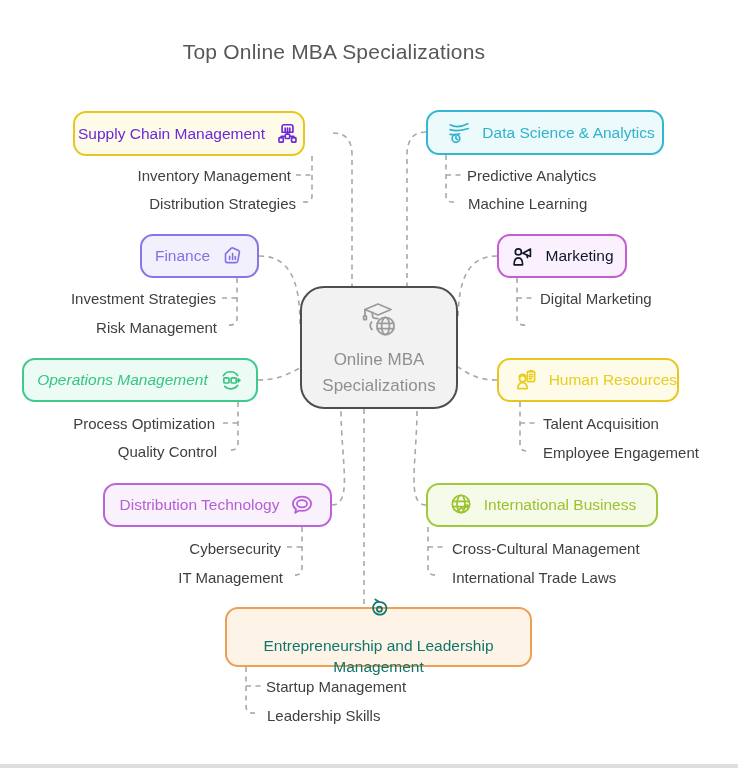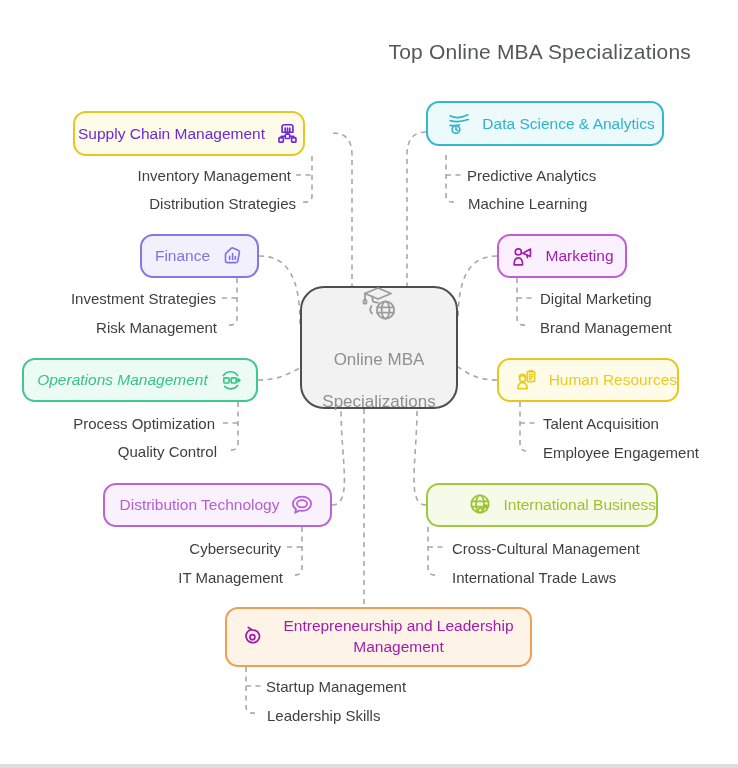--- a/index.html
+++ b/index.html
@@ -2,33 +2,33 @@
 <html><head>
 <meta charset="utf-8">
 <style>
   html,body{margin:0;padding:0;background:#ffffff;}
   .canvas{
     position:relative;width:738px;height:768px;overflow:hidden;background:#ffffff;
     font-family:"Liberation Sans",sans-serif;
   }
   .title{
     position:absolute;left:0;top:40px;width:668px;margin:0;
-    text-align:right;font-size:21px;font-weight:400;color:#56575a;letter-spacing:.2px;padding-left:23px;
+    text-align:center;font-size:21px;font-weight:400;color:#56575a;letter-spacing:.2px;
   }
   .connectors{position:absolute;left:0;top:0;pointer-events:none;}
   .node{
     position:absolute;display:flex;align-items:center;justify-content:center;gap:10px;
     border:2px solid;border-radius:13px;box-sizing:border-box;
     font-size:15.5px;white-space:nowrap;cursor:default;
   }
   .node .icon{display:flex;align-items:center;justify-content:center;flex:0 0 auto;}
   .node .icon svg{display:block;}
   .center-node{
     position:absolute;display:flex;flex-direction:column;align-items:center;justify-content:center;
-    gap:19px;border:2px solid;border-radius:24px;box-sizing:border-box;font-size:17px;text-align:center;
+    gap:3px;border:2px solid;border-radius:24px;box-sizing:border-box;font-size:17px;text-align:center;
   }
   .center-node .c-label{line-height:1.35;}
   .sub-label{
     position:absolute;font-size:15px;color:#3f3f3f;white-space:nowrap;line-height:22px;
   }
   .sub-left{text-align:right;}
   .wrap-label{white-space:normal;text-align:center;line-height:1.35;}
   .bottom-strip{position:absolute;left:0;bottom:0;width:738px;height:4px;background:#dcdedf;}
 </style>
 </head>
@@ -87,21 +87,21 @@
         <path d="M6.8,10.8 V5.6 Q6.8,3.6 8.8,3.6 H15.2 Q17.2,3.6 17.2,5.6 V10.8 Z"></path>
         <path d="M9.8,10.8 V6.8 M12,10.8 V6.8 M14.2,10.8 V6.8"></path>
         <path d="M12,10.8 V14.6 M6,14.6 H18 M6,14.6 V16 M18,14.6 V16"></path>
         <rect x="3.8" y="16" width="4.2" height="4.2" rx="0.7"></rect>
         <rect x="15.9" y="16" width="4.2" height="4.2" rx="0.7"></rect>
         <rect x="9.9" y="12.6" width="4.2" height="4.2" rx="0.7" style="fill: rgb(254, 252, 233);"></rect>
       </svg>
     </span>
   </div>
 
-  <div class="node" style="left: 426px; top: 101px; width: 238px; height: 45px; border-color: rgb(51, 182, 207); background-color: rgb(236, 250, 252); color: rgb(47, 179, 205); padding-left: 12px;">
+  <div class="node" style="left: 426px; top: 110px; width: 238px; height: 45px; border-color: rgb(51, 182, 207); background-color: rgb(236, 250, 252); color: rgb(47, 179, 205); padding-left: 12px;">
     <span class="icon">
       <svg width="25" height="25" viewBox="0 0 24 24" stroke="currentColor" fill="none" stroke-width="1.6" stroke-linecap="round" stroke-linejoin="round">
         <path d="M3,4.6 C8,7.2 14,6.6 20,3.6"></path>
         <path d="M3,9.2 C8,10.8 14,10.3 20.5,8.2"></path>
         <path d="M3,13.8 C6,14.3 9.4,14 12,13.2"></path>
         <circle cx="8.6" cy="17.8" r="3.7"></circle>
         <path d="M8.6,16 V17.8 L10.3,18.7"></path>
       </svg>
     </span>
     <span>Data Science &amp; Analytics</span>
@@ -110,21 +110,21 @@
   <div class="node" style="left: 140px; top: 234px; width: 119px; height: 44px; border-color: rgb(133, 119, 230); background-color: rgb(242, 240, 253); color: rgb(129, 114, 228);">
     <span>Finance</span>
     <span class="icon">
       <svg width="24" height="24" viewBox="0 0 24 24" stroke="currentColor" fill="none" stroke-width="1.6" stroke-linecap="round" stroke-linejoin="round">
         <path d="M5.5,9.8 L11.3,4.2 Q12,3.6 12.9,4 L18.6,6.6 Q19.6,7.1 19.4,8.2 L17.8,17.2 Q17.5,18.6 16,18.6 H7.4 Q5.5,18.6 5.5,16.7 Z"></path>
         <path d="M9.6,15.4 V12.2 M12.6,15.4 V9.6 M15.3,15.4 V12.6"></path>
       </svg>
     </span>
   </div>
 
-  <div class="node" style="left: 497px; top: 234px; width: 130px; height: 44px; border-color: rgb(196, 92, 214); background-color: rgb(251, 240, 253); color: #a21caf;">
+  <div class="node" style="left: 497px; top: 234px; width: 130px; height: 44px; border-color: rgb(196, 92, 214); background-color: rgb(251, 240, 253); color: #0f172a;">
     <span class="icon">
       <svg width="25" height="25" viewBox="0 0 24 24" stroke="currentColor" fill="none" stroke-width="1.6" stroke-linecap="round" stroke-linejoin="round">
         <circle cx="8" cy="7.6" r="2.9"></circle>
         <path d="M3.9,20 Q3.9,13.4 8,13.4 Q12.1,13.4 12.1,20 Z"></path>
         <path d="M12.3,8.8 L19.6,4.8 V12 Z"></path>
         <path d="M16.2,10.6 L16.8,13"></path>
       </svg>
     </span>
     <span>Marketing</span>
   </div>
@@ -159,34 +159,34 @@
   <div class="node" style="left: 103px; top: 483px; width: 229px; height: 44px; border-color: rgb(187, 100, 216); background-color: rgb(249, 241, 252); color: rgb(182, 94, 212);">
     <span>Distribution Technology</span>
     <span class="icon">
       <svg width="26" height="26" viewBox="0 0 24 24" stroke="currentColor" fill="none" stroke-width="1.6" stroke-linecap="round" stroke-linejoin="round">
         <path d="M12,4.2 C7.2,4.2 3.6,7.1 3.6,10.8 C3.6,12.9 4.7,14.7 6.5,15.9 L5.7,19.2 L9.4,17.1 C10.2,17.3 11.1,17.5 12,17.5 C16.8,17.5 20.4,14.5 20.4,10.8 C20.4,7.1 16.8,4.2 12,4.2 Z"></path>
         <ellipse cx="12" cy="10.8" rx="4.7" ry="3.3"></ellipse>
       </svg>
     </span>
   </div>
 
-  <div class="node" style="left: 426px; top: 483px; width: 232px; height: 44px; border-color: rgb(160, 202, 62); background-color: rgb(246, 250, 233); color: rgb(154, 195, 47); justify-content: flex-end;">
+  <div class="node" style="left: 426px; top: 483px; width: 232px; height: 44px; border-color: rgb(160, 202, 62); background-color: rgb(246, 250, 233); color: rgb(154, 195, 47);">
     <span class="icon">
       <svg width="26" height="26" viewBox="0 0 24 24" stroke="currentColor" fill="none" stroke-width="1.6" stroke-linecap="round" stroke-linejoin="round">
         <circle cx="12" cy="11" r="8"></circle>
         <ellipse cx="12" cy="11" rx="3.7" ry="8"></ellipse>
         <path d="M4.3,8.6 H19.7 M4.4,13.4 H19.6"></path>
         <path d="M9.3,17.4 L12.3,14.4 L14.2,16 L18,12.4"></path>
         <path d="M15.8,12.2 L18.1,12.3 L18,14.6"></path>
       </svg>
     </span>
     <span>International Business</span>
   </div>
 
-  <div class="node" style="left: 225px; top: 607px; width: 307px; height: 60px; gap: 14px; border-color: rgb(236, 159, 85); background-color: rgb(253, 243, 231); color: #a21caf;">
+  <div class="node" style="left: 225px; top: 607px; width: 307px; height: 60px; gap: 14px; border-color: rgb(236, 159, 85); background-color: rgb(253, 243, 231); color: #0f766e; flex-direction: column;">
     <span class="icon">
       <svg width="26" height="26" viewBox="0 0 24 24" stroke="currentColor" fill="none" stroke-width="1.6" stroke-linecap="round" stroke-linejoin="round">
         <path d="M8.6,3.2 L11.6,5.2"></path>
         <path d="M11.6,5.2 C8,5.8 5.7,9.1 6.7,12.6 C7.7,16.1 11.4,18.1 14.9,16.9 C18.2,15.7 19.9,11.9 18.3,8.8 C17.3,6.9 15.3,5.6 13.2,5.6 Z"></path>
         <circle cx="12.4" cy="12.2" r="2.3"></circle>
       </svg>
     </span>
     <span class="wrap-label" style="width:240px;">Entrepreneurship and Leadership Management</span>
   </div>
 
@@ -195,21 +195,20 @@
   <div class="sub-label sub-left" style="right:522px;top:288px;">Investment Strategies</div>
   <div class="sub-label sub-left" style="right:521px;top:317px;">Risk Management</div>
   <div class="sub-label sub-left" style="right:523px;top:413px;">Process Optimization</div>
   <div class="sub-label sub-left" style="right:521px;top:441px;">Quality Control</div>
   <div class="sub-label sub-left" style="right:457px;top:538px;">Cybersecurity</div>
   <div class="sub-label sub-left" style="right:455px;top:567px;">IT Management</div>
 
   <div class="sub-label" style="left:468px;top:193px;">Machine Learning</div>
   <div class="sub-label" style="left:467px;top:165px;">Predictive Analytics</div>
   <div class="sub-label" style="left:540px;top:288px;">Digital Marketing</div>
-  <div class="sub-label" style="left:540px;top:317px;">Brand Management</div>
   <div class="sub-label" style="left:543px;top:413px;">Talent Acquisition</div>
   <div class="sub-label" style="left:543px;top:442px;">Employee Engagement</div>
   <div class="sub-label" style="left:452px;top:567px;">International Trade Laws</div>
   <div class="sub-label" style="left:452px;top:538px;">Cross-Cultural Management</div>
   <div class="sub-label" style="left:266px;top:676px;">Startup Management</div>
   <div class="sub-label" style="left:267px;top:705px;">Leadership Skills</div>
 
   <div class="bottom-strip"></div>
 </div>
 

